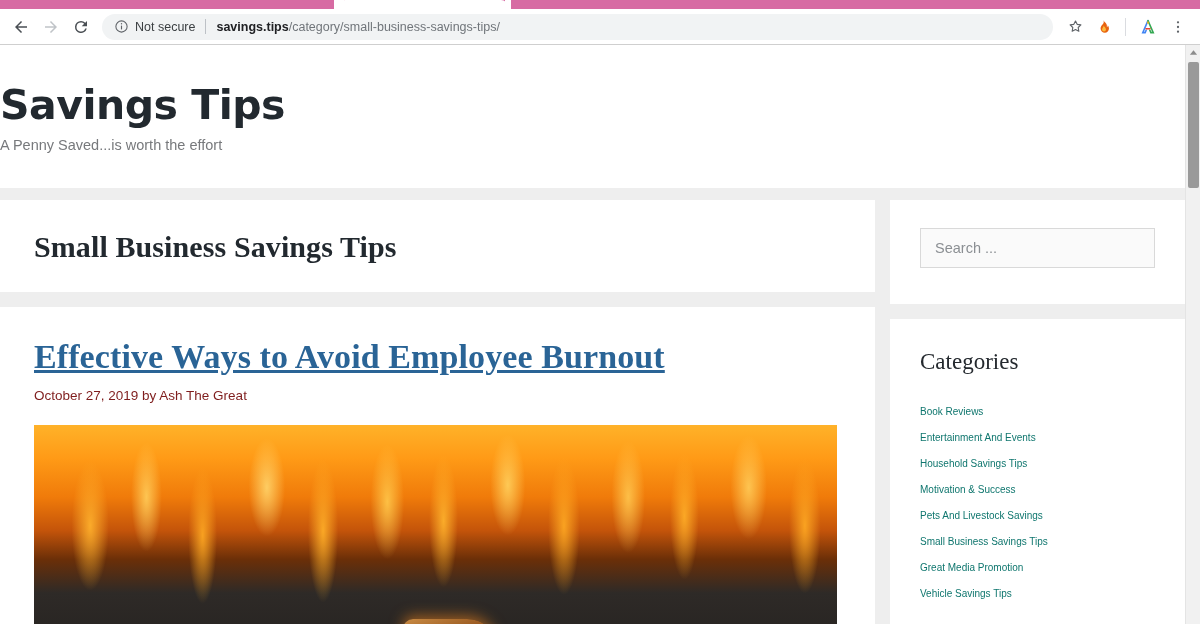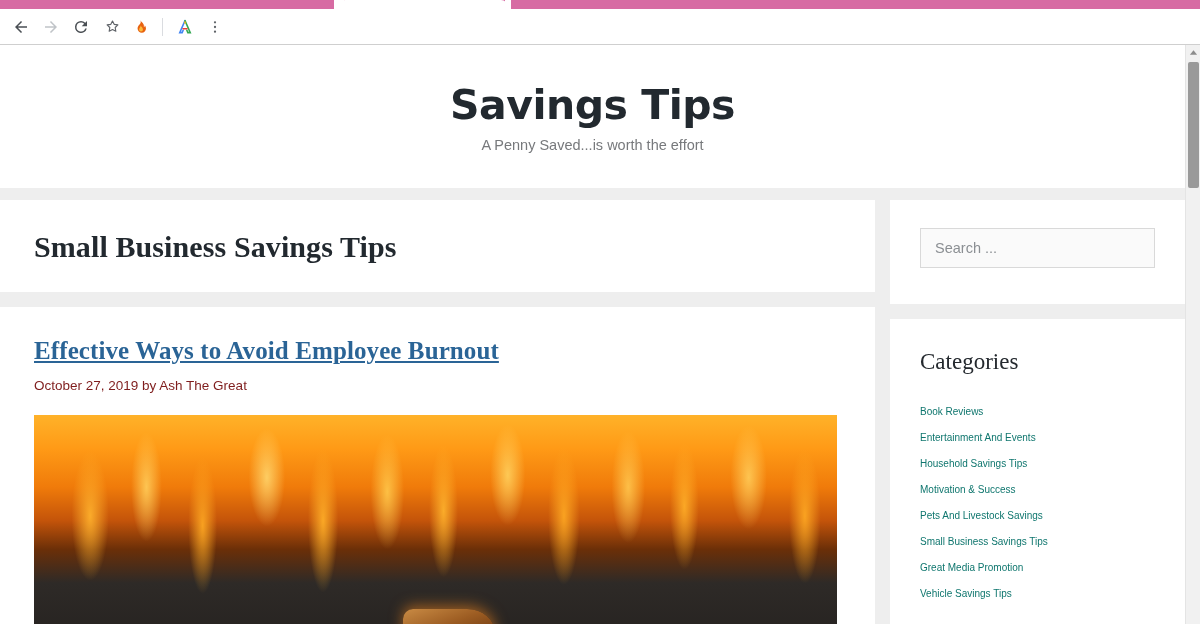--- a/index.html
+++ b/index.html
@@ -112,21 +112,21 @@
     height: 579px;
     background: #eeeeee;
   }
 
   
   #site-header {
     background: #ffffff;
     height: 143px;
     display: flex;
     flex-direction: column;
-    align-items: center;
+    align-items: flex-start;
     justify-content: center;
   }
   #site-title {
     font-family: "DejaVu Sans", sans-serif;
     font-size: 41px;
     font-weight: bold;
     color: #22292f;
     letter-spacing: -0.5px;
   }
   #site-tagline {
@@ -157,21 +157,21 @@
     color: #22292f;
     letter-spacing: 0.1px;
   }
 
   #post-card {
     margin-top: 15px;
     padding: 30px 34px 0 34px;
   }
   #post-title {
     font-family: "Liberation Serif", "DejaVu Serif", serif;
-    font-size: 25px;
+    font-size: 34px;
     font-weight: bold;
     color: #2a6496;
     letter-spacing: 0.1px;
     line-height: 1.15;
   }
   #post-meta {
     margin-top: 12px;
     font-size: 13.5px;
     color: #7f1d1d;
   }
@@ -303,20 +303,34 @@
         <path d="M4 11h12.2l-5.6-5.6L12 4l8 8-8 8-1.4-1.4 5.6-5.6H4z" fill="#c0c4c8"></path>
       </svg>
     </div>
 
     <div class="nav-btn">
       <svg width="18" height="18" viewBox="0 0 24 24" aria-hidden="true">
         <path d="M17.65 6.35A7.95 7.95 0 0 0 12 4a8 8 0 1 0 7.73 10h-2.08A6 6 0 1 1 12 6c1.66 0 3.14.69 4.22 1.78L13 11h7V4z" fill="#4a4f54"></path>
       </svg>
     </div>
 
+    <div id="omnibox">
+      <div id="security-indicator">
+        <svg width="15" height="15" viewBox="0 0 24 24" aria-hidden="true">
+          <circle cx="12" cy="12" r="9" fill="none" stroke="#5f6368" stroke-width="1.7"></circle>
+          <rect x="11.1" y="10.4" width="1.8" height="6.2" rx="0.6" fill="#5f6368"></rect>
+          <circle cx="12" cy="7.6" r="1.1" fill="#5f6368"></circle>
+        </svg>
+        <span id="security-text">Not secure</span>
+      </div>
+      <div id="omnibox-divider"></div>
+      <div id="url-text">
+        <span class="url-host">savings.tips</span><span class="url-path">/category/small-business-savings-tips/</span>
+      </div>
+    </div>
 
     <div class="toolbar-icon">
       <svg width="17" height="17" viewBox="0 0 24 24" aria-hidden="true">
         <path d="M12 4.2l2.35 4.77 5.26.77-3.81 3.71.9 5.24L12 16.22l-4.7 2.47.9-5.24-3.81-3.71 5.26-.77z" fill="none" stroke="#5f6368" stroke-width="1.6" stroke-linejoin="round"></path>
       </svg>
     </div>
 
     <div class="toolbar-icon">
       <svg width="18" height="18" viewBox="0 0 24 24" aria-hidden="true">
         <path d="M12 2.5c1.6 3.1.3 4.9-.9 6.3-1.3 1.5-2.6 2.9-2.6 5.2a5.6 5.6 0 1 0 11.2 0c0-1.6-.6-3-1.6-4.2.1 1.2-.4 2.2-1.2 2.6.5-2.6-.6-5.6-3.2-7.5-.7-.5-1.3-1.3-1.7-2.4z" fill="#e8620f" transform="translate(-2.4,0)"></path>

